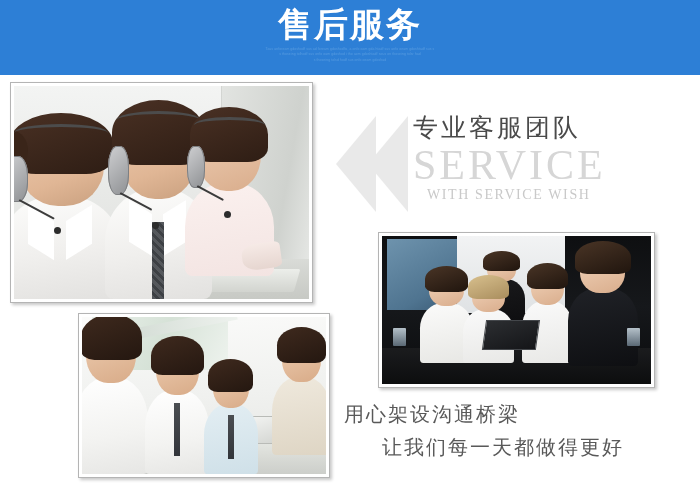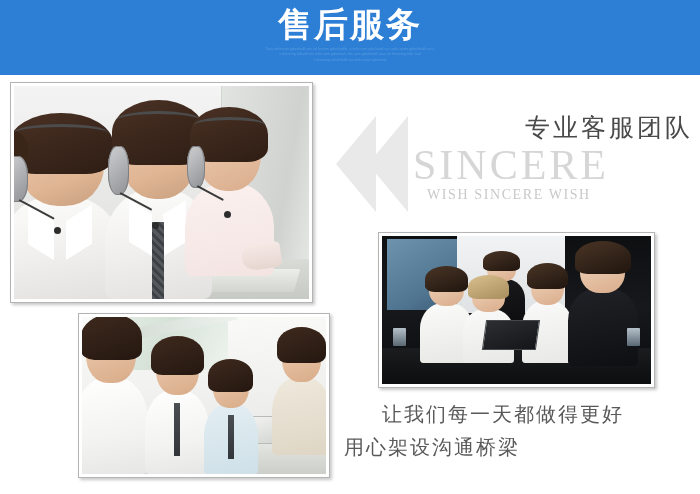--- a/index.html
+++ b/index.html
@@ -275,21 +275,20 @@
   .headline-block {
     position:absolute; left:413px; top:112px; width:280px;
   }
   .cn-head {
     font-size:25px;
     color:#4a4a4a;
     letter-spacing:3px;
     line-height:32px;
     font-family:"DejaVu Sans","Liberation Sans",sans-serif;
     white-space:nowrap;
-    text-align:right;
   }
   .en-head {
     font-family:"Liberation Serif","DejaVu Serif",serif;
     font-size:42px;
     color:#d6d6d6;
     letter-spacing:3px;
     line-height:46px;
     margin-top:-2px;
     white-space:nowrap;
   }
@@ -450,22 +449,22 @@
     </div>
   </div>
 
   <div class="chevron">
     <div class="chev" id="chev-a"></div>
     <div class="chev" id="chev-b"></div>
   </div>
 
   <div class="headline-block">
     <div class="cn-head">专业客服团队</div>
-    <div class="en-head">SINCERE</div>
-    <div class="en-sub">WISH SINCERE WISH</div>
+    <div class="en-head">SERVICE</div>
+    <div class="en-sub">WITH SERVICE WISH</div>
   </div>
 
   <div class="slogan">
+    <div class="slogan-line">用心架设沟通桥梁</div>
     <div class="slogan-line indent">让我们每一天都做得更好</div>
-    <div class="slogan-line">用心架设沟通桥梁</div>
   </div>
 
 </div>
 
 </body></html>

